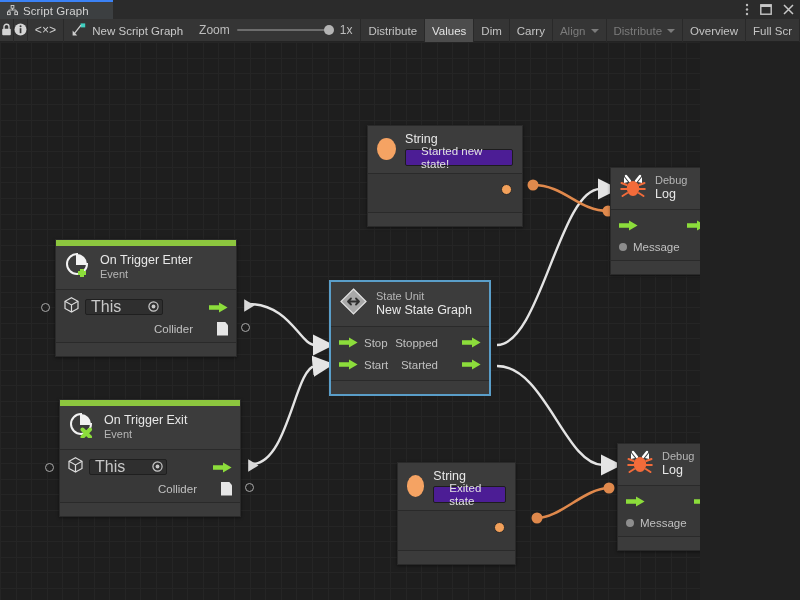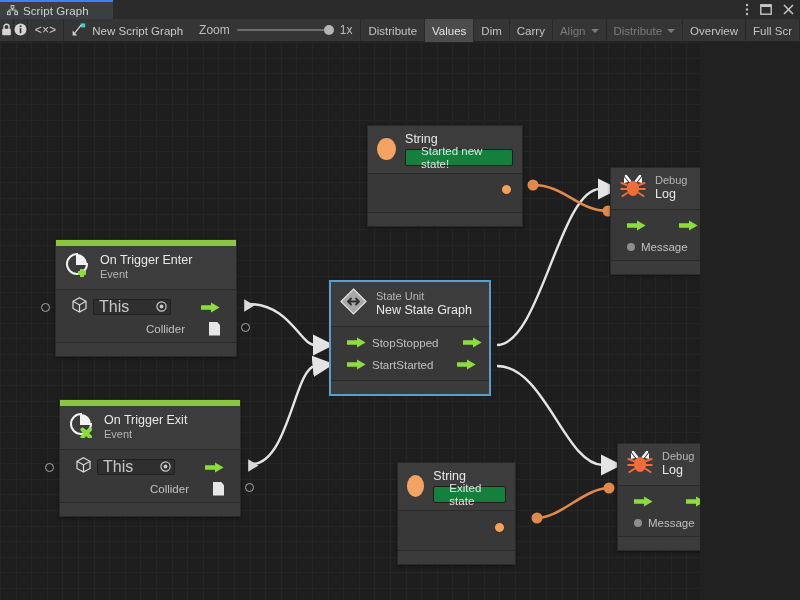--- a/index.html
+++ b/index.html
@@ -101,36 +101,36 @@
   .t-small { color:#b6b6b6; font-size:11px; }
   .t-big { color:#e8e8e8; font-size:12.5px; }
   .t-one { color:#e8e8e8; font-size:12.5px; }
   .node-body { background:#383838; padding:5px 0 4px 0; }
   .node-foot {
     height:13px; background:#3b3b3b; border-top:1px solid #2a2a2a;
   }
 
   .row {
     display:flex; align-items:center; justify-content:space-between;
-    padding:2px 16px; min-height:19px; box-sizing:border-box;
+    padding:2px 8px; min-height:19px; box-sizing:border-box;
   }
   .row-left { display:flex; align-items:center; gap:6px; }
   .row-right { display:flex; align-items:center; gap:24px; }
   .plabel { color:#c0c0c0; font-size:11.5px; }
   .objfield {
     display:flex; align-items:center; justify-content:space-between;
     width:78px; height:16px; box-sizing:border-box;
     background:#2f2f2f; border:1px solid #1f1f1f; border-radius:2px;
     padding:0 3px 0 5px;
   }
   .objfield span { color:#c9c9c9; font-size:16px; }
   .strfield {
     display:inline-flex; align-items:center;
     height:17px; box-sizing:border-box;
-    background:#15803d; border:1px solid #1d1d1d; border-radius:2px;
+    background:#4c1d95; border:1px solid #1d1d1d; border-radius:2px;
     padding:0 15px; color:#e2e2e2; font-size:11.5px;
   }
   .dot-orange {
     width:9px; height:9px; border-radius:50%;
     background:#f2a05a; border:1px solid #2a2a2a; box-sizing:content-box;
   }
   .dot-gray {
     width:8px; height:8px; border-radius:50%; background:#8d8d8d;
   }
   .bigdot-orange {

